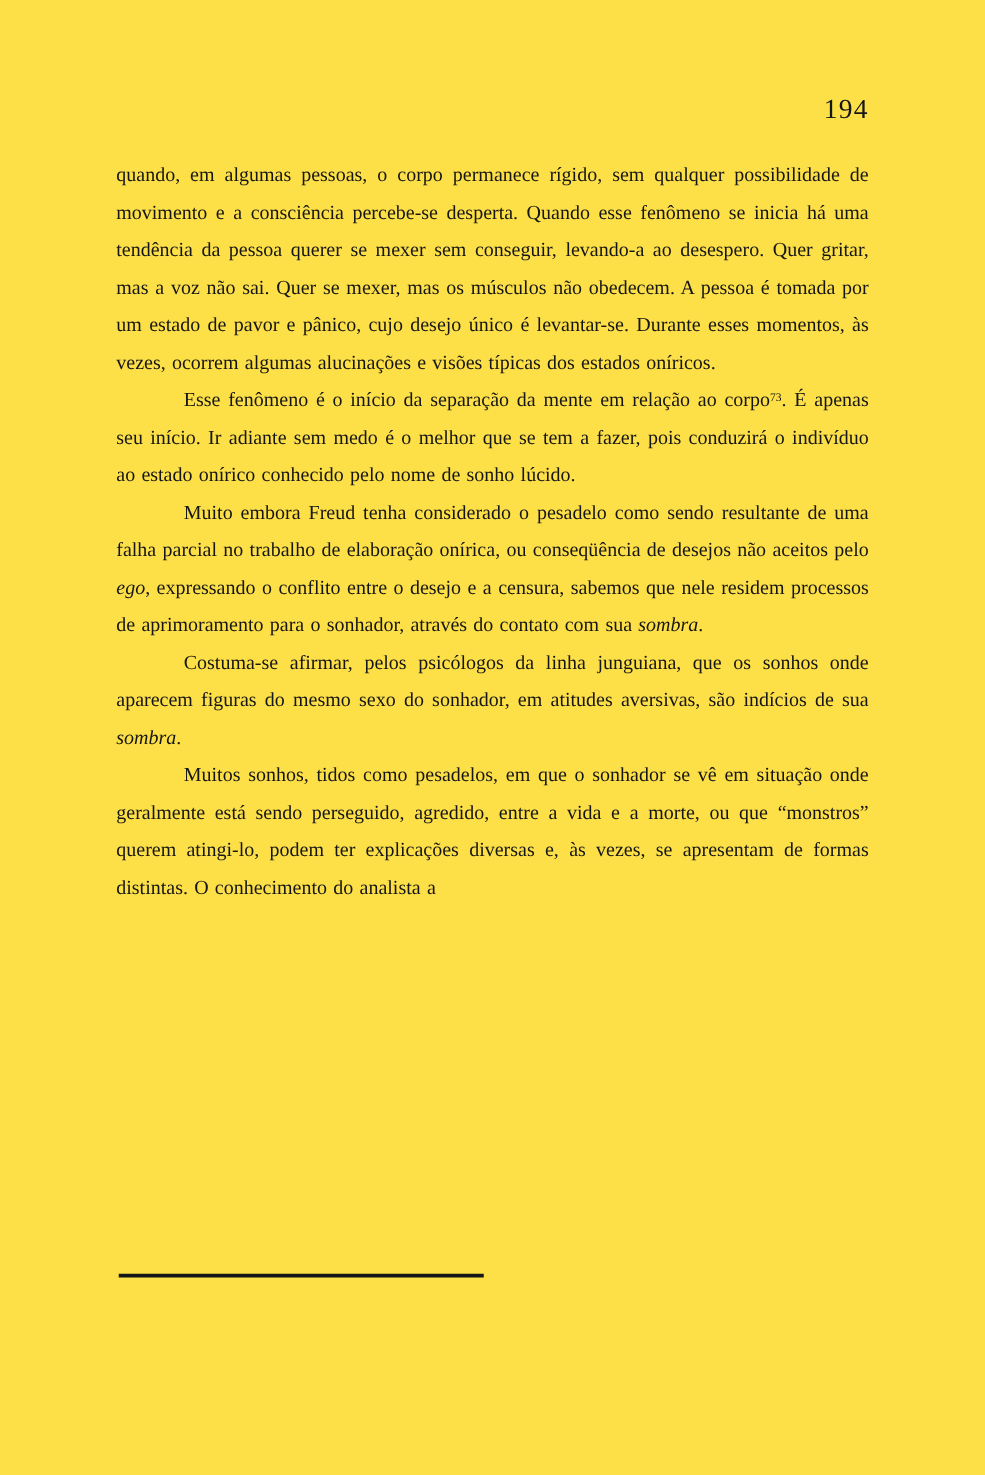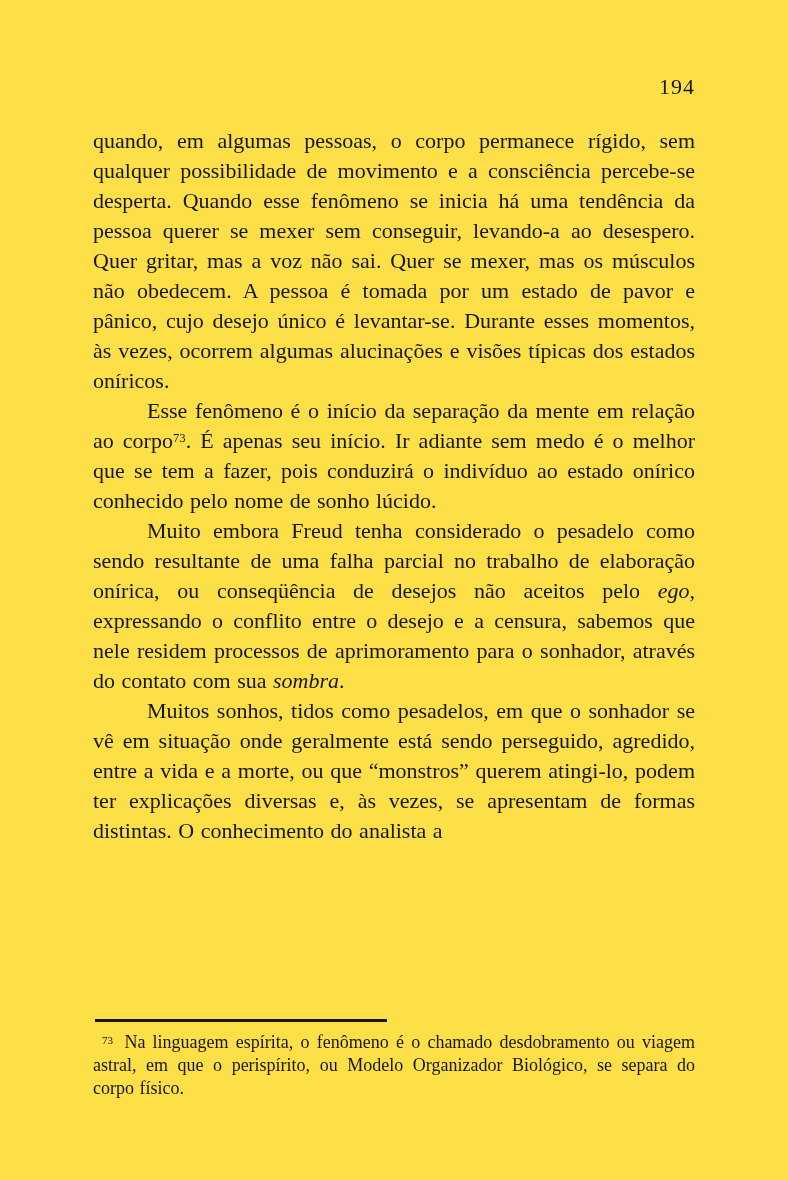--- a/index.html
+++ b/index.html
@@ -22,21 +22,21 @@
     right: 93px;
     font-size: 22px;
     line-height: 26px;
     letter-spacing: 1px;
   }
   .body-text {
     position: absolute;
     left: 93px;
     top: 126px;
     width: 602px;
-    font-size: 22px;
+    font-size: 16px;
     line-height: 30px;
     text-align: justify;
     word-spacing: 1px;
   }
   .body-text p.para {
     margin: 0;
     padding: 0;
   }
   .body-text p.para.indent {
     text-indent: 54px;
@@ -77,24 +77,21 @@
 <body>
 
 <div class="page">
 
   <div class="page-number">194</div>
 
   <div class="body-text">
       <p class="para"><span>quando, em algumas pessoas, o corpo permanece rígido, sem qualquer possibilidade de movimento e a consciência percebe-se desperta. Quando esse fenômeno se inicia há uma tendência da pessoa querer se mexer sem conseguir, levando-a ao desespero. Quer gritar, mas a voz não sai. Quer se mexer, mas os músculos não obedecem. A pessoa é tomada por um estado de pavor e pânico, cujo desejo único é levantar-se. Durante esses momentos, às vezes, ocorrem algumas alucinações e visões típicas dos estados oníricos.</span></p>
       <p class="para indent"><span>Esse fenômeno é o início da separação da mente em relação ao corpo</span><sup class="footref">73</sup><span>. É apenas seu início. Ir adiante sem medo é o melhor que se tem a fazer, pois conduzirá o indivíduo ao estado onírico conhecido pelo nome de sonho lúcido.</span></p>
       <p class="para indent"><span>Muito embora Freud tenha considerado o pesadelo como sendo resultante de uma falha parcial no trabalho de elaboração onírica, ou conseqüência de desejos não aceitos pelo </span><i>ego</i><span>, expressando o conflito entre o desejo e a censura, sabemos que nele residem processos de aprimoramento para o sonhador, através do contato com sua </span><i>sombra</i><span>.</span></p>
+      <p class="para indent"><span>Costuma-se afirmar, pelos psicólogos da linha junguiana, que os sonhos onde aparecem figuras do mesmo sexo do sonhador, em atitudes aversivas, são indícios de sua </span><i>sombra</i><span>.</span></p>
       <p class="para indent"><span>Muitos sonhos, tidos como pesadelos, em que o sonhador se vê em situação onde geralmente está sendo perseguido, agredido, entre a vida e a morte, ou que “monstros” querem atingi-lo, podem ter explicações diversas e, às vezes, se apresentam de formas distintas. O conhecimento do analista a</span></p>
     </div>
 
   <div class="footnote">
     <div class="footnote-rule"></div>
-    <p class="footnote-text">
-      <sup class="footmark">73</sup>
-      <span>Na linguagem espírita, o fenômeno é o chamado desdobramento ou viagem astral, em que o perispírito, ou Modelo Organizador Biológico, se separa do corpo físico.</span>
-    </p>
   </div>
 
 </div>
 
 </body></html>

